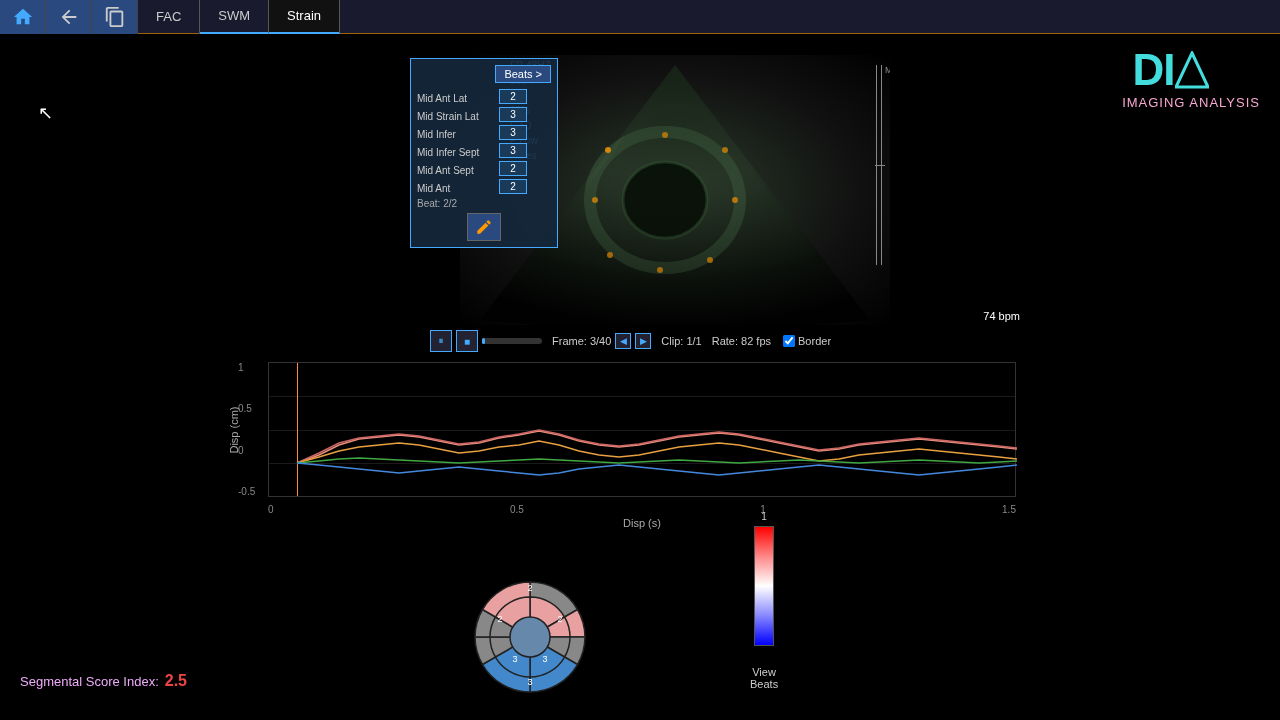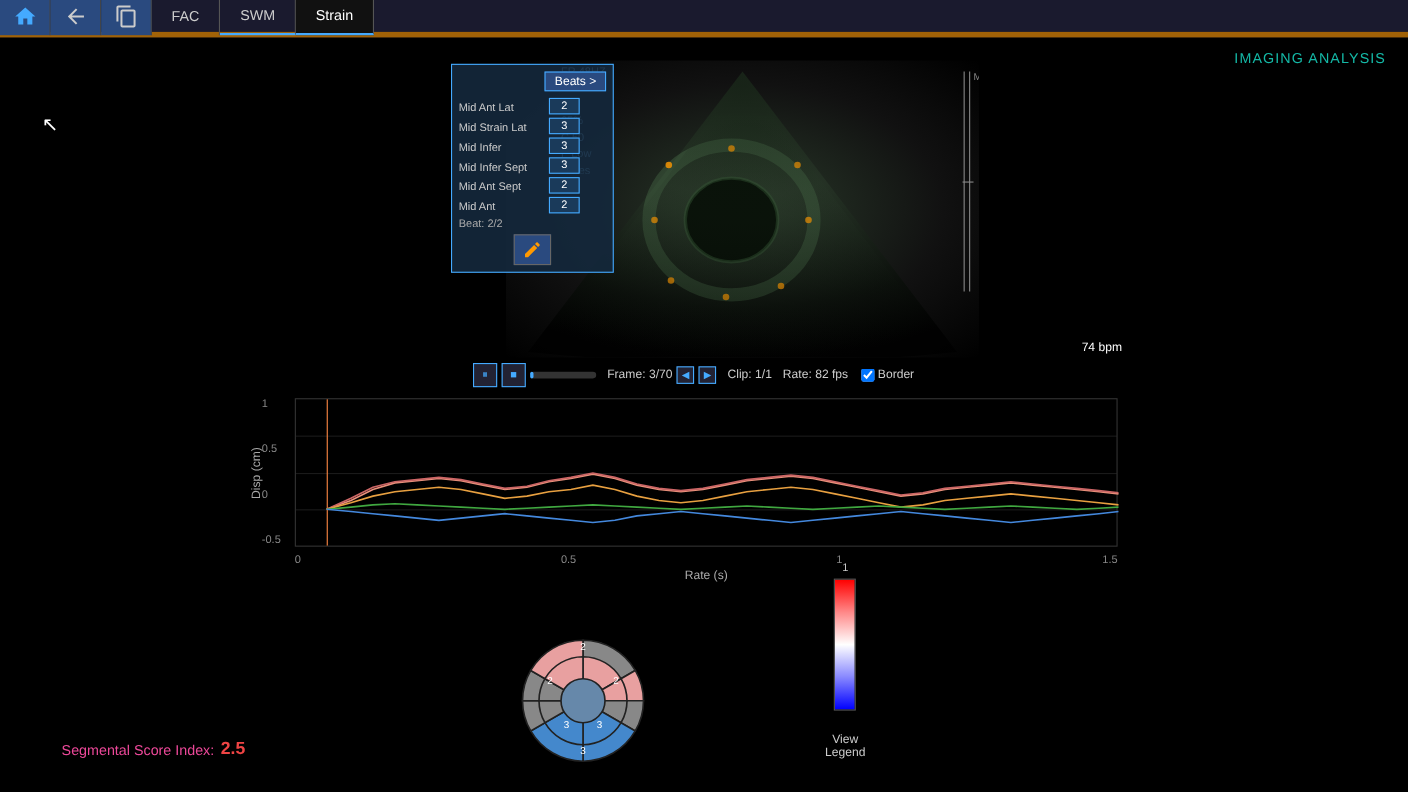--- a/index.html
+++ b/index.html
@@ -13,21 +13,21 @@
       overflow: hidden;
       position: relative;
     }
 
     
     #topbar {
       display: flex;
       align-items: center;
       height: 34px;
       background: #1a1a2e;
-      border-bottom: 5px solid #a16207;
+      border-bottom: 1px solid #a16207;
     }
     .nav-btn {
       width: 46px;
       height: 34px;
       display: flex;
       align-items: center;
       justify-content: center;
       background: #2a4a7f;
       border-right: 1px solid #444;
       cursor: pointer;
@@ -53,21 +53,21 @@
     #logo {
       position: absolute;
       top: 45px;
       right: 20px;
       display: flex;
       flex-direction: column;
       align-items: center;
     }
     #logo-text {
       font-size: 13px;
-      color: #14b8a6;
+      color: #f9a8d4;
       letter-spacing: 1px;
       margin-left: 41px;
     }
     #logo-icon {
       display: flex;
       align-items: center;
     }
     #logo-icon span {
       font-size: 42px;
       font-weight: bold;
@@ -302,21 +302,21 @@
 
     
     #score-section {
       position: absolute;
       bottom: 30px;
       left: 20px;
       display: flex;
       align-items: center;
       gap: 6px;
     }
-    .score-label { font-size: 13px; color: #ec4899; margin-left: 36px; }
+    .score-label { font-size: 13px; color: #f0abfc; }
     .score-value { font-size: 16px; color: #ef4444; font-weight: bold; }
 
     
     #bulls-eye {
       position: absolute;
       bottom: 10px;
       left: 50%;
       transform: translateX(-180px);
     }
 
@@ -380,20 +380,26 @@
     <span>SWM</span>
   </div>
   <div class="tab-btn active">
     <span>Strain</span>
   </div>
 </div>
 
 <div id="cursor">↖</div>
 
 <div id="logo">
+  <div id="logo-icon">
+    <span style="font-size:44px;font-weight:bold;color:#4dd;letter-spacing:-1px;">DI</span>
+    <svg width="34" height="38" viewBox="0 0 34 38">
+      <polygon points="17,2 33,36 1,36" fill="none" stroke="#4dd" stroke-width="3"></polygon>
+    </svg>
+  </div>
   <div id="logo-text">IMAGING ANALYSIS</div>
 </div>
 
 <div id="echo-container">
   <div id="echo-image">
 
     <svg width="430" height="270" style="position:absolute;top:0;left:0;">
       <defs>
         <radialGradient id="echoGrad" cx="50%" cy="5%" r="95%">
           <stop offset="0%" stop-color="#1a2a1a" stop-opacity="0.8"></stop>
@@ -483,21 +489,21 @@
     <span>⏸</span>
   </div>
   <div class="play-btn">
     <span>■</span>
   </div>
   <div id="progress-bar">
     <div id="progress-fill"></div>
   </div>
   <div class="frame-info">
     <span>Frame:</span>
-    <span>3</span>/<span>70</span>
+    <span>3</span>/<span>40</span>
   </div>
   <div class="frame-nav">◀</div>
   <div class="frame-nav">▶</div>
   <div class="frame-info">Clip: 1/1</div>
   <div class="frame-info">Rate: 82 fps</div>
   <div class="border-check">
     <input type="checkbox" checked="" style="">
     <span>Border</span>
   </div>
 </div>
@@ -540,21 +546,21 @@
     <span>0.5</span>
     <span>0</span>
     <span>-0.5</span>
   </div>
   <div class="chart-x-axis">
     <span>0</span>
     <span>0.5</span>
     <span>1</span>
     <span>1.5</span>
   </div>
-  <div class="chart-label">Rate (s)</div>
+  <div class="chart-label">Disp (s)</div>
 </div>
 
 <div id="score-section">
   <span class="score-label">Segmental Score Index:</span>
   <span class="score-value">2.5</span>
 </div>
 
 <div id="bulls-eye">
   <svg width="140" height="140" viewBox="0 0 140 140">
 
@@ -585,15 +591,15 @@
     <text x="55" y="95" text-anchor="middle" fill="#fff" font-size="9">3</text>
     <text x="40" y="55" text-anchor="middle" fill="#fff" font-size="9">2</text>
   </svg>
 </div>
 
 <div id="color-scale">
   <span class="scale-label-top">1</span>
   <div class="scale-bar"></div>
   <div class="view-legend">
     <div>View</div>
-    <div>Legend</div>
+    <div>Beats</div>
   </div>
 </div>
 
 </body></html>

